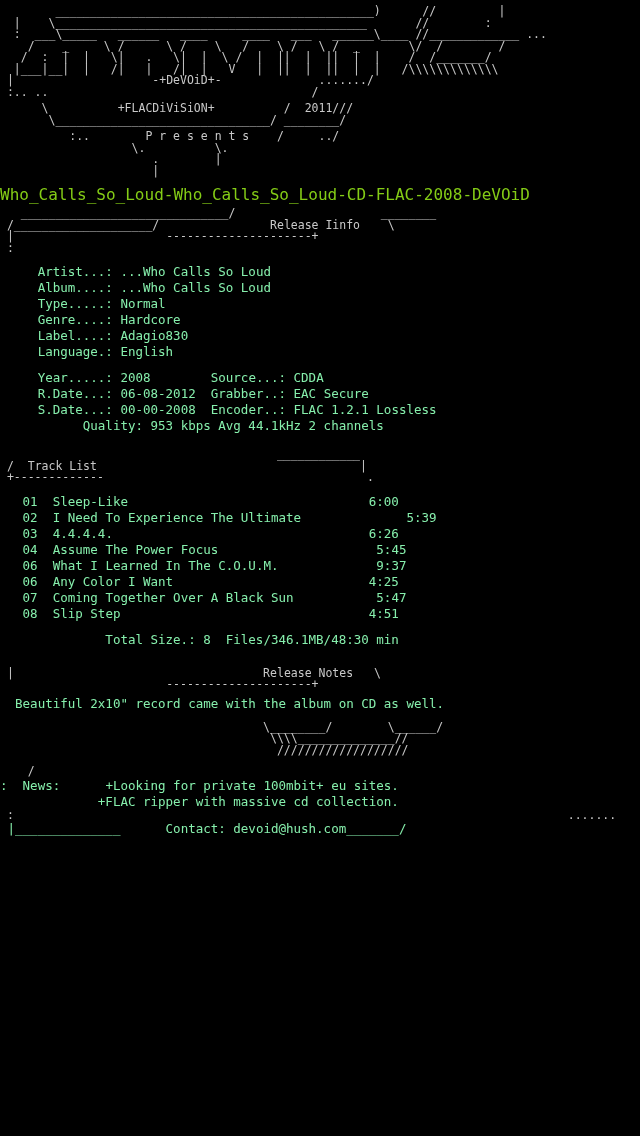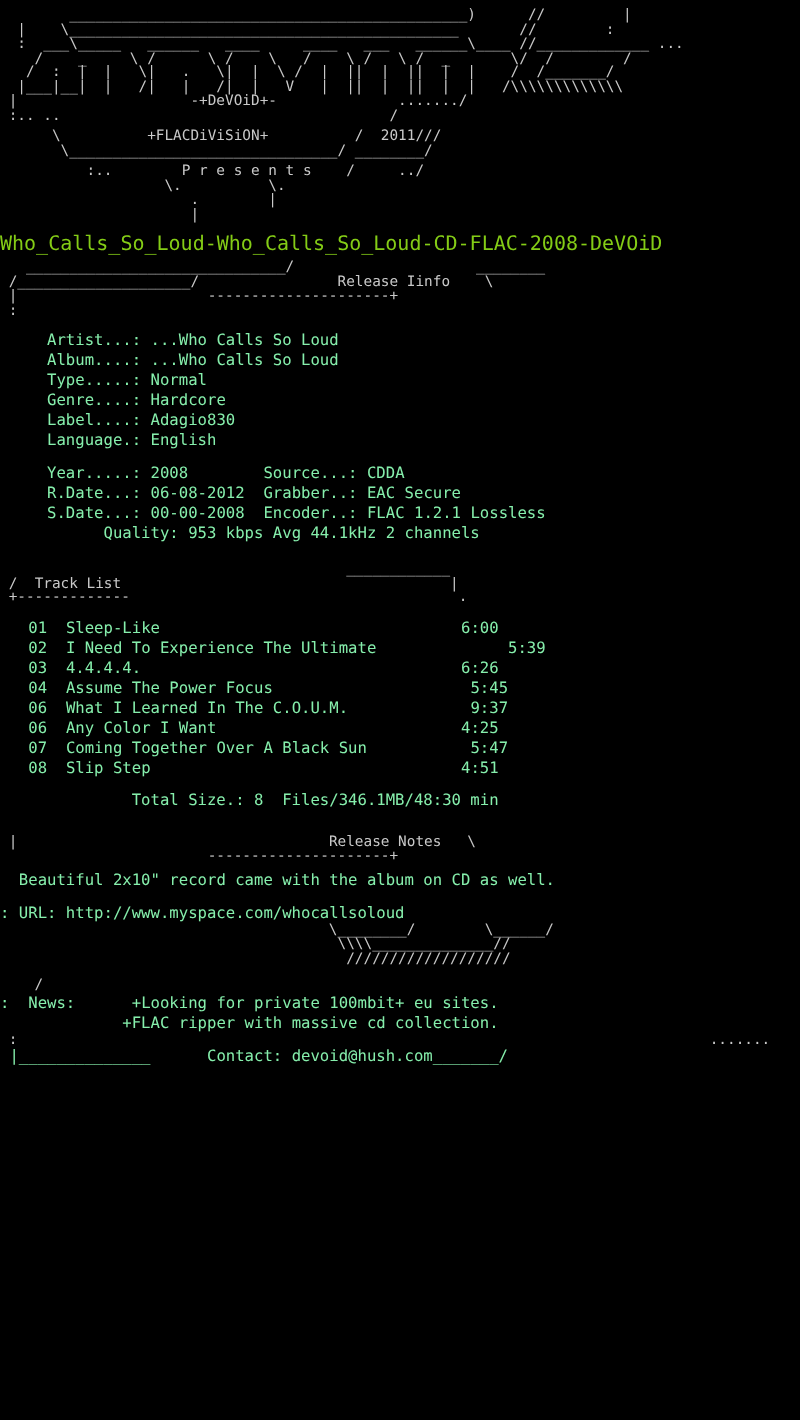--- a/index.html
+++ b/index.html
@@ -130,21 +130,20 @@
 
   <div>
     <pre class="block art"> |                                    <span>Release Notes</span>   \</pre>
     <pre class="block art">                        ---------------------+</pre>
 
     <div class="small-gap"></div>
 
     <pre class="block txt">  <span>Beautiful 2x10" record came with the album on CD as well.</span></pre>
     <div class="small-gap"></div>
     <div class="small-gap"></div>
-    <pre class="block txt"><span>: URL: http://www.myspace.com/whocallsoloud</span></pre>
 
     <pre class="block art">                                      \________/        \______/</pre>
     <pre class="block art">                                       \\\\______________//</pre>
     <pre class="block art">                                        ///////////////////</pre>
   </div>
 
   <div class="sec-gap"></div>
 
   <div>
     <pre class="block art">    /</pre>

